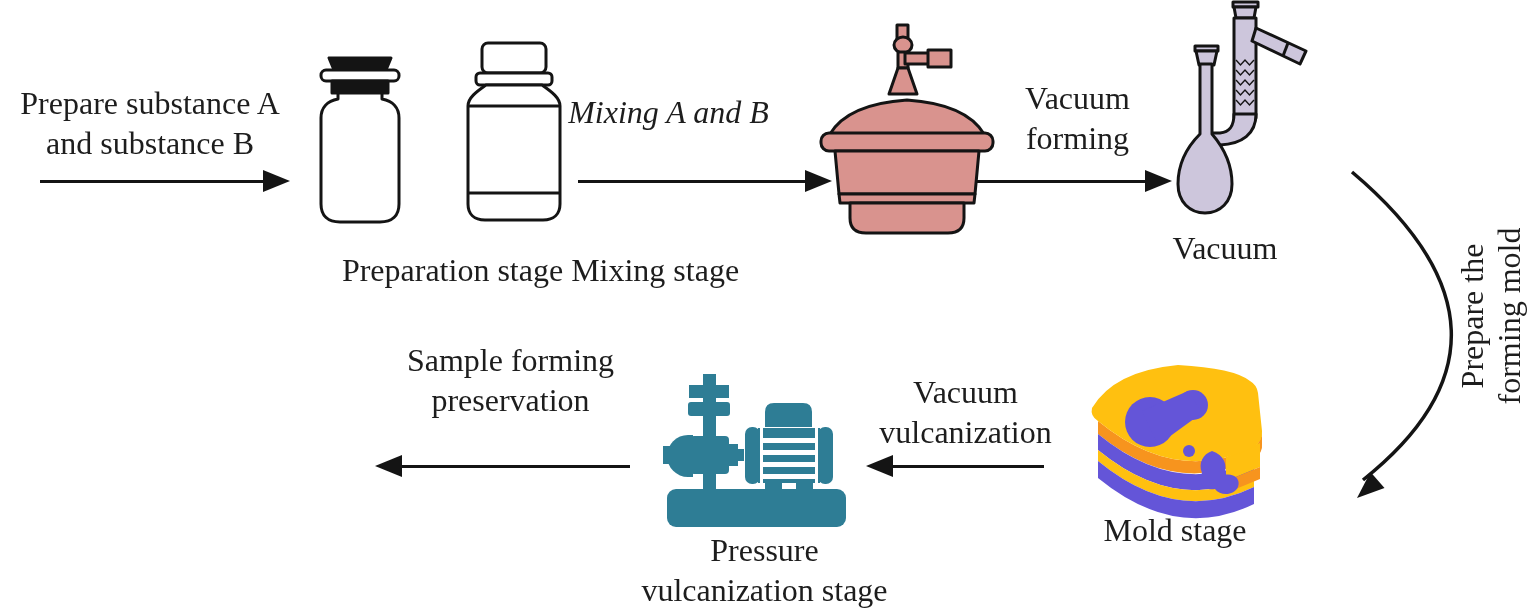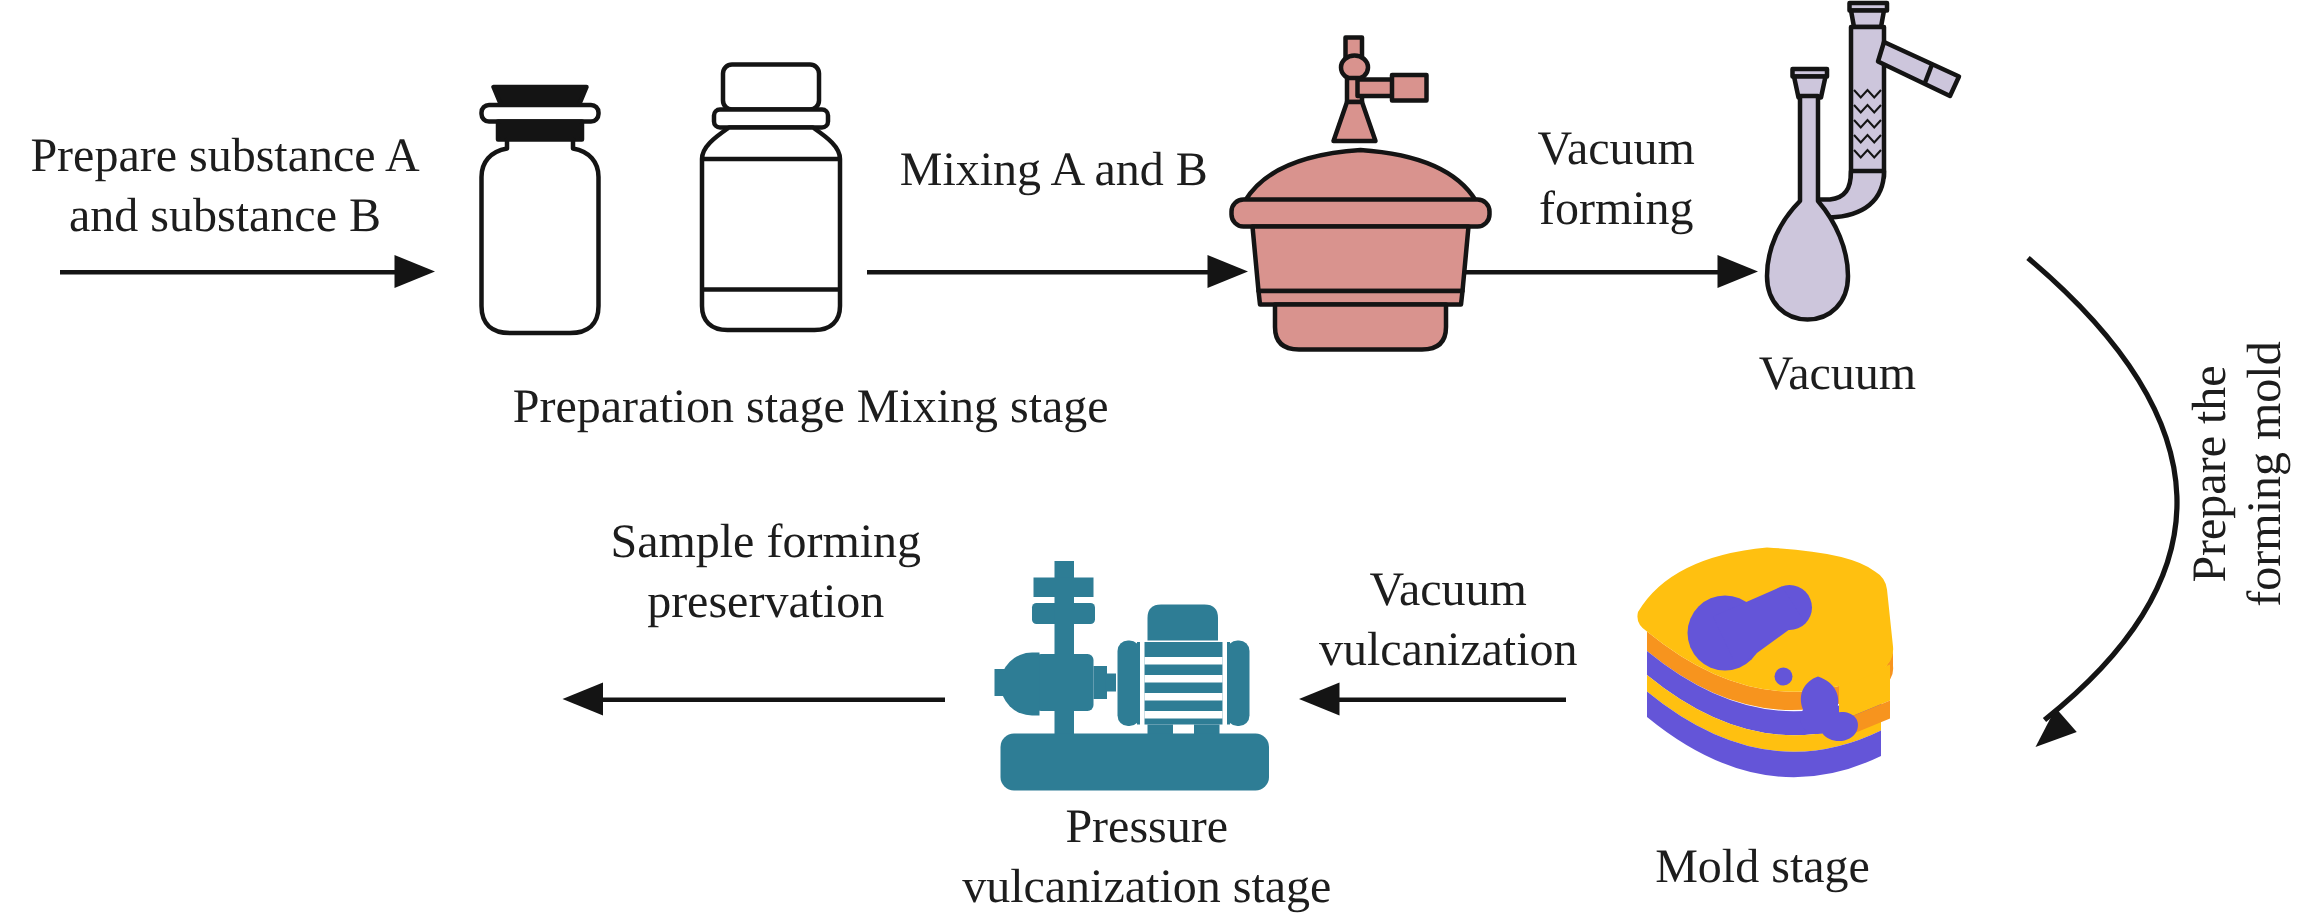--- a/index.html
+++ b/index.html
@@ -18,21 +18,21 @@
 </head>
 <body>
 
 <div class="stage">
 
   <div class="lbl" style="left:2px;top:62px;width:296px;margin-top:21px;">
     <div>Prepare substance A</div>
     <div>and substance B</div>
   </div>
 
-  <div class="lbl" style="left:585px;top:92px;width:235px;">
+  <div class="lbl" style="left:551px;top:92px;width:235px;font-style:italic;">
     <div>Mixing A and B</div>
   </div>
 
   <div class="lbl" style="left:318px;top:250px;width:445px;">
     <span>Preparation stage</span>
     <span>Mixing stage</span>
   </div>
 
   <div class="lbl" style="left:1005px;top:78px;width:145px;">
     <div>Vacuum</div>
@@ -41,21 +41,21 @@
 
   <div class="lbl" style="left:1125px;top:228px;width:200px;">
     <div>Vacuum</div>
   </div>
 
   <div class="lbl rot" style="left:1391px;top:279px;width:200px;height:74px;">
     <div>Prepare the</div>
     <div>forming mold</div>
   </div>
 
-  <div class="lbl" style="left:1085px;top:557px;width:180px;">
+  <div class="lbl" style="left:1085px;top:510px;width:180px;">
     <div>Mold stage</div>
   </div>
 
   <div class="lbl" style="left:868px;top:372px;width:195px;">
     <div>Vacuum</div>
     <div>vulcanization</div>
   </div>
 
   <div class="lbl" style="left:622px;top:530px;width:285px;text-align:center;">
     <div>Pressure</div>

